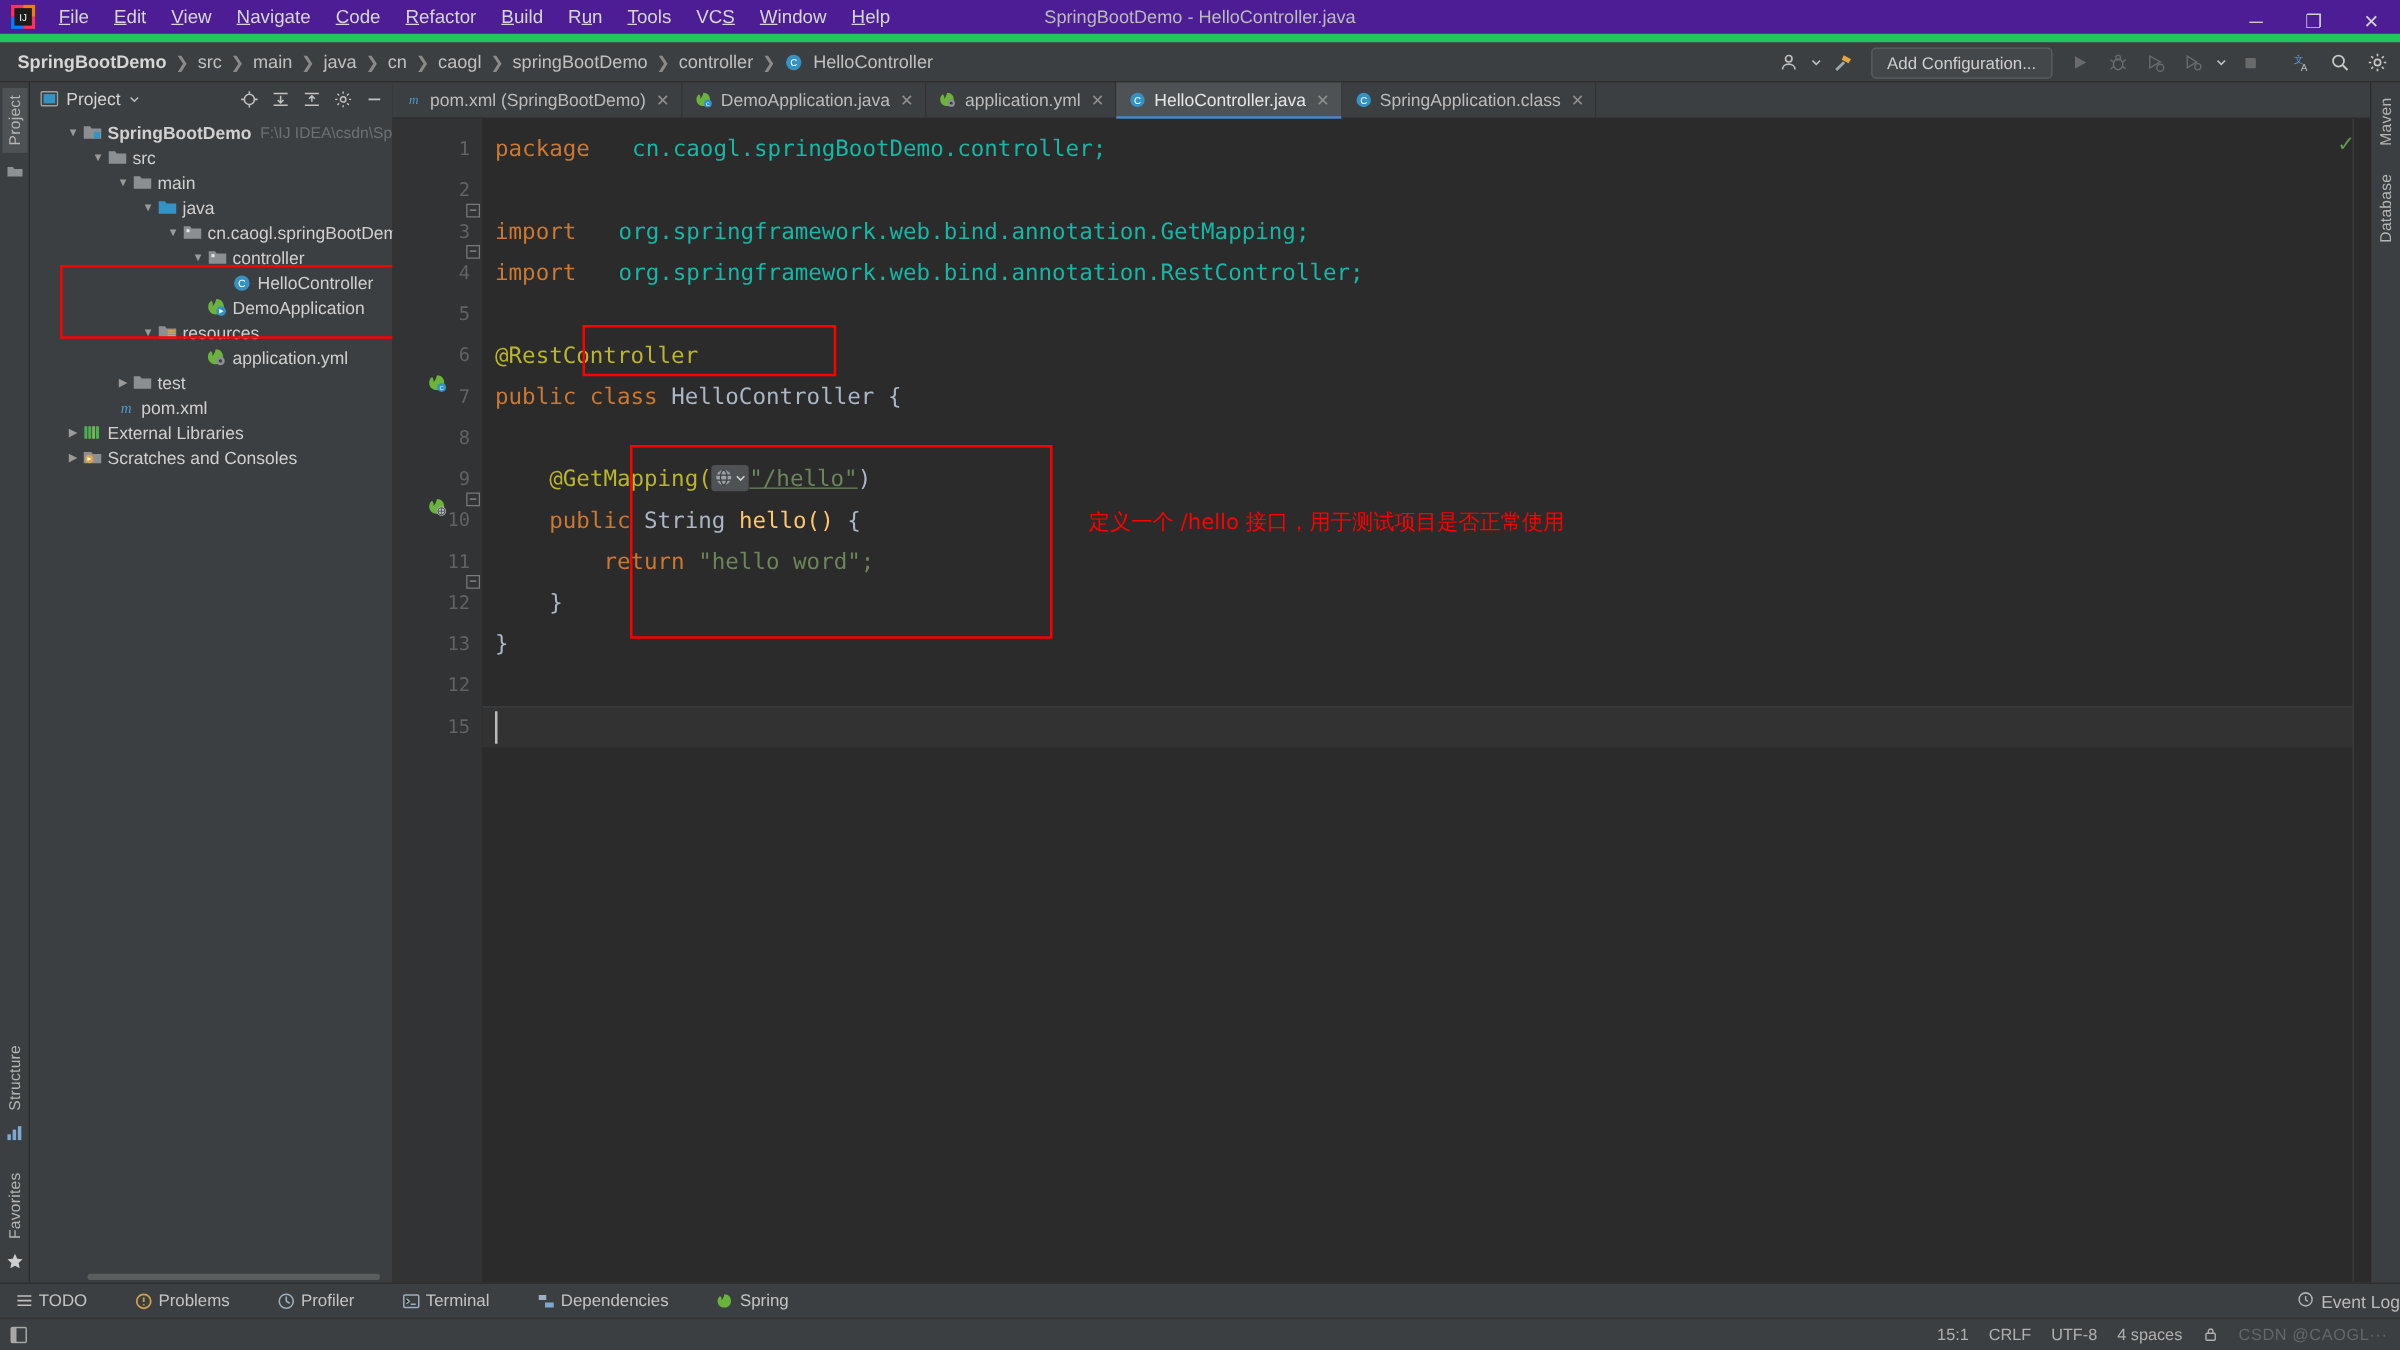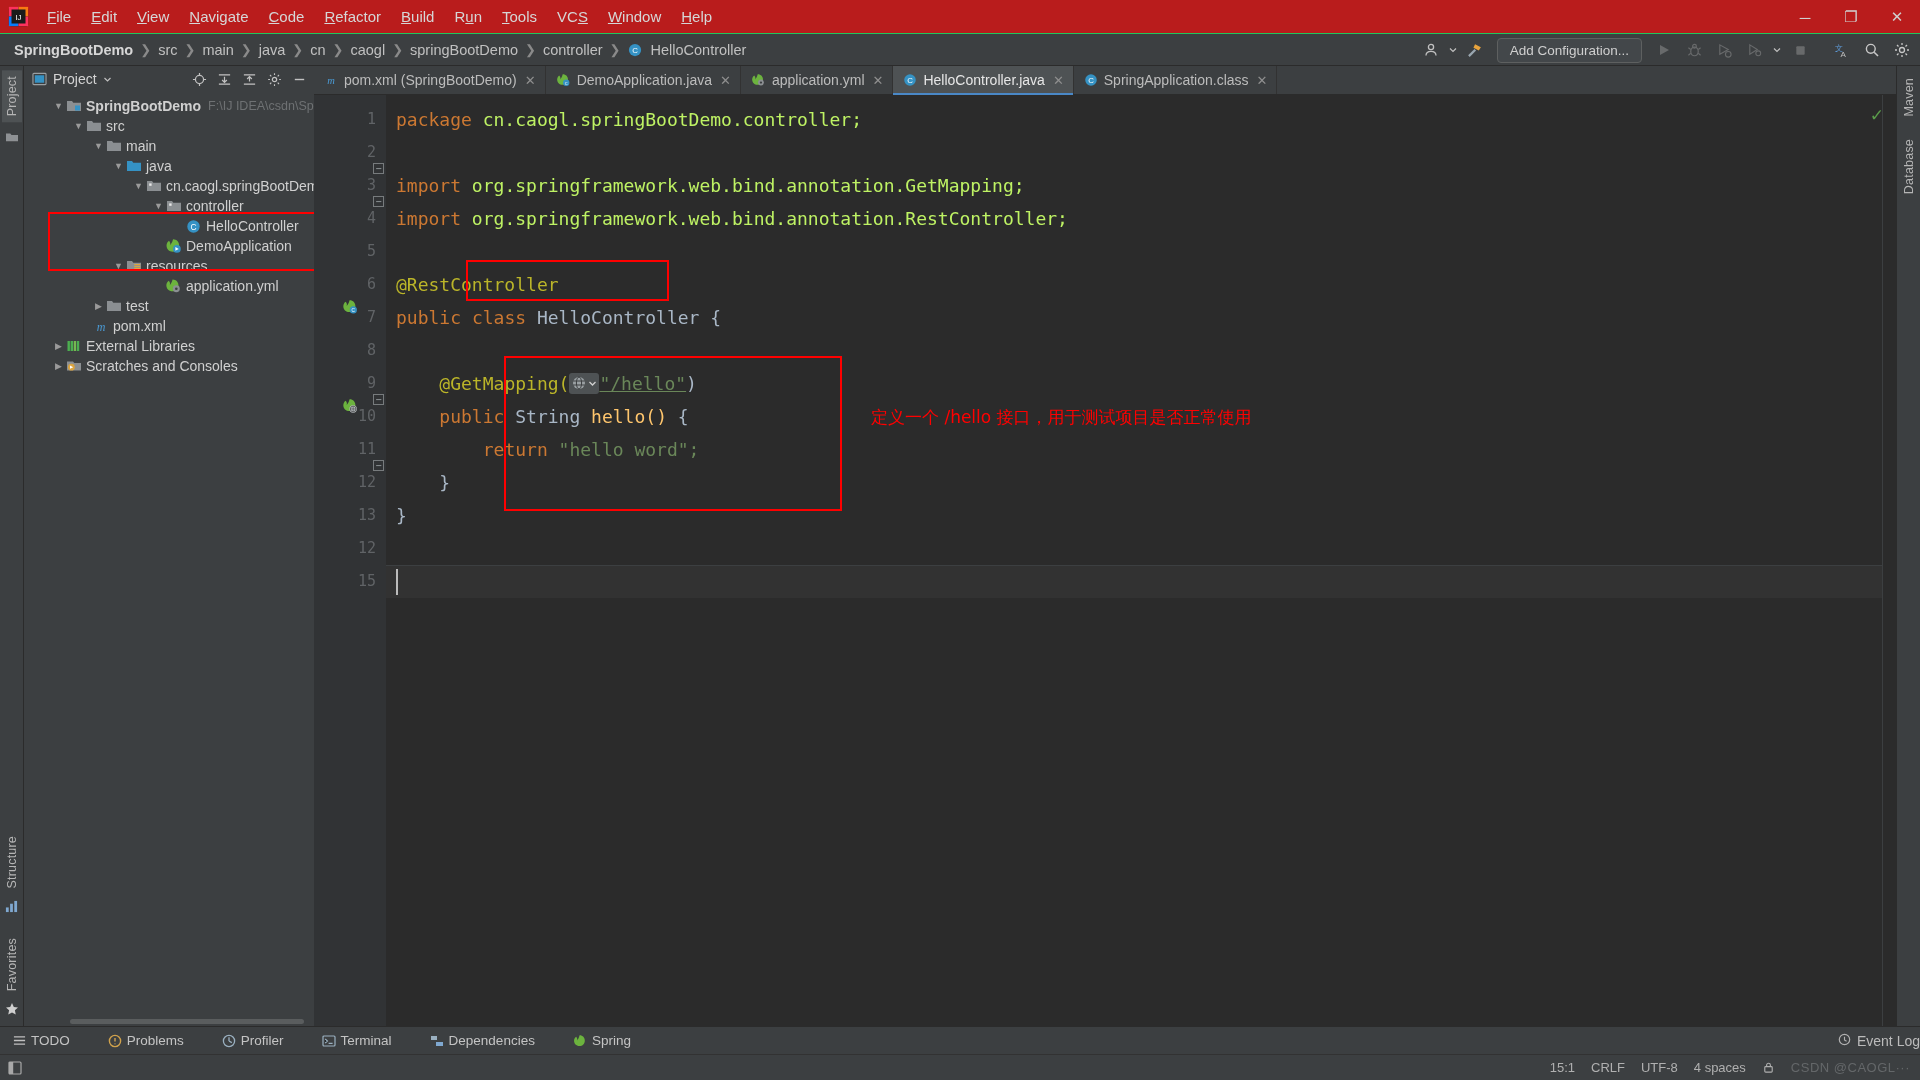--- a/index.html
+++ b/index.html
@@ -8,22 +8,22 @@
     background:#3c3f41;
     font-family:"Liberation Sans", sans-serif;
     font-size:14px;
     color:#bbbbbb;
     -webkit-font-smoothing:antialiased;
   }
   #app { position:relative; width:1920px; height:1080px; }
 
   
   .titlebar{
-    height:34px; background:#b91c1c; display:flex; align-items:center;
-    border-bottom:1px solid #22c55e; position:relative;
+    height:34px; background:#4c1d95; display:flex; align-items:center;
+    border-bottom:7px solid #22c55e; position:relative;
   }
   .ij-logo{ width:22px;height:22px;margin:0 8px 0 7px; flex:none; }
   .menu{ display:flex; gap:0px; }
   .menu-item{
     padding:4px 10px; font-size:15px; color:#d6d6d6; cursor:default; white-space:nowrap;
   }
   .menu-item u{ text-decoration:underline; }
   .win-title{
     position:absolute; left:0; right:0; text-align:center; font-size:14.5px;
     color:#bbbbbb; pointer-events:none;
@@ -115,21 +115,21 @@
   .codecol{ flex:1; position:relative; background:#2b2b2b; padding-top:8px; overflow:hidden; }
   .cline{
     height:33px; line-height:33px; font-family:"DejaVu Sans Mono", monospace;
     font-size:18px; white-space:pre; padding-left:10px; color:#a9b7c6;
   }
   .kw{ color:#cc7832; }
   .ann{ color:#bbb529; }
   .str{ color:#6a8759; }
   .cls{ color:#a9b7c6; }
   .meth{ color:#ffc66d; }
-  .pkg{ color:#bef264; }
+  .pkg{ color:#14b8a6;margin-left:23px; }
   .urlstr{ color:#6a8759; text-decoration:underline; }
   .gicon{
     display:inline-flex; align-items:center; justify-content:center;
     background:#4e5254; border-radius:3px; padding:0 2px; height:21px; vertical-align:middle;
     position:relative; top:-2px;
   }
   .cursorline{ position:absolute; left:0; right:0; background:#323232; }
   .caret{ position:absolute; width:2px; background:#bbbbbb; }
   .anno-cn{
     position:absolute; color:#ff0000; font-size:17px; font-family:"DejaVu Sans", sans-serif;
@@ -186,20 +186,21 @@
       <div class="menu-item"><u>C</u>ode</div>
       <div class="menu-item"><u>R</u>efactor</div>
       <div class="menu-item"><u>B</u>uild</div>
       <div class="menu-item">R<u>u</u>n</div>
       <div class="menu-item"><u>T</u>ools</div>
       <div class="menu-item">VC<u>S</u></div>
       <div class="menu-item"><u>W</u>indow</div>
       <div class="menu-item"><u>H</u>elp</div>
     </div>
 
+    <div class="win-title">SpringBootDemo - HelloController.java</div>
 
     <div class="win-btns">
       <div class="win-btn">─</div>
       <div class="win-btn">❐</div>
       <div class="win-btn close">✕</div>
     </div>
   </div>
 
   <div class="navbar">
     <span class="crumb bold">SpringBootDemo</span>

